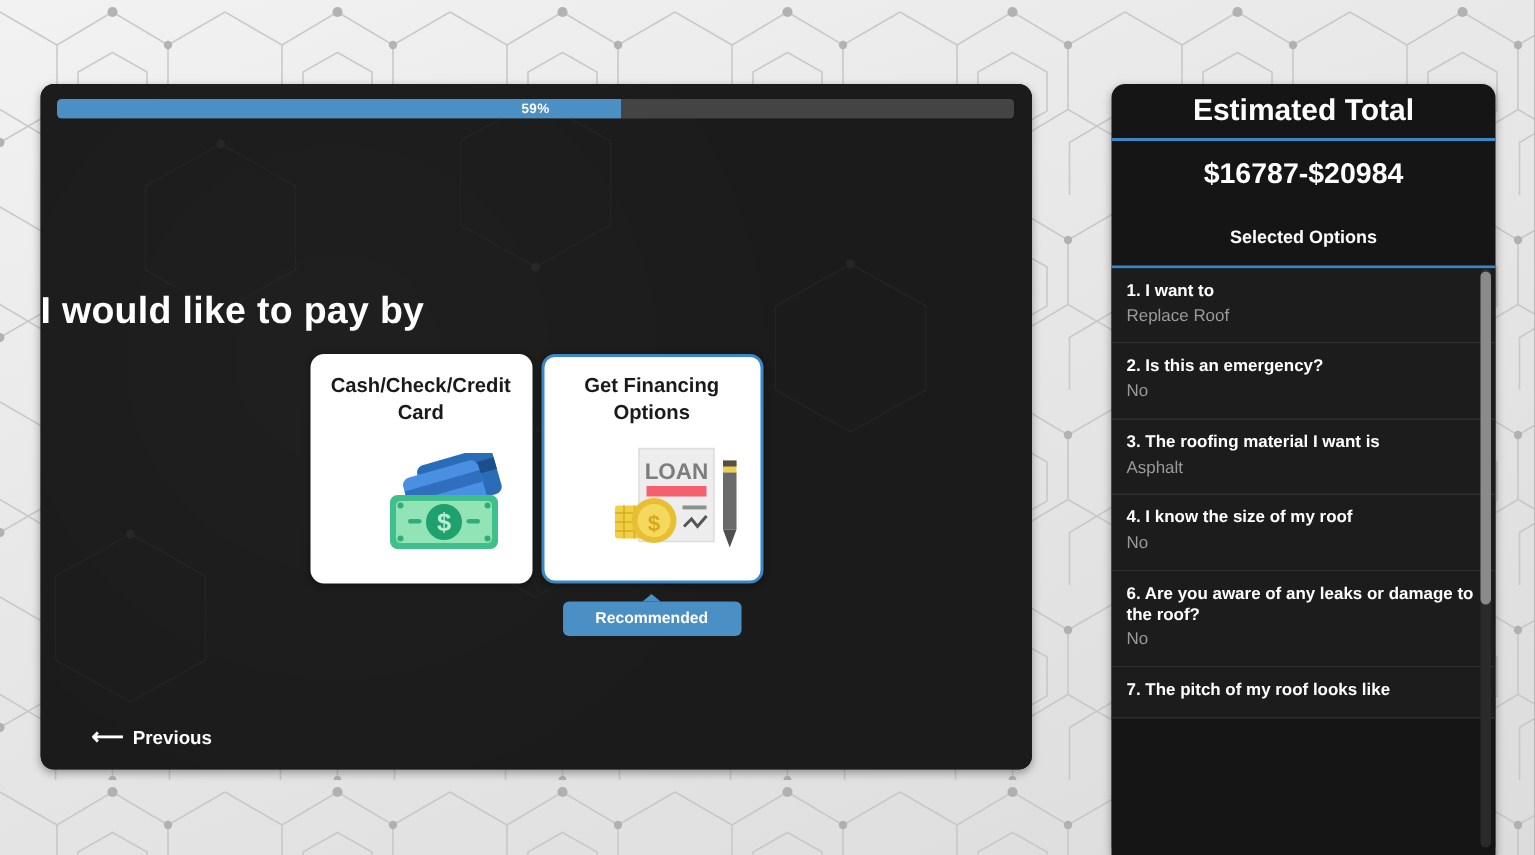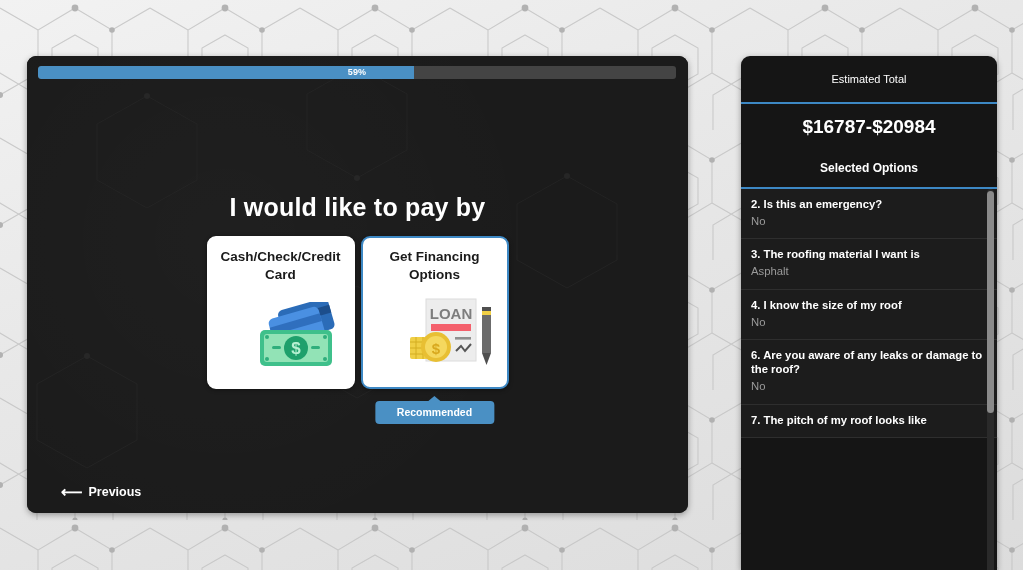--- a/index.html
+++ b/index.html
@@ -75,21 +75,21 @@
     font-weight: bold;
     color: #ffffff;
     letter-spacing: .2px;
   }
 
   
   #question-title {
     position: absolute;
     left: 0; top: 137px;
     width: 661px;
-    text-align: center;
+    text-align: left;
     color: #ffffff;
     font-size: 25px;
     font-weight: bold;
     letter-spacing: .2px;
   }
 
   
   #options-row {
     position: absolute;
     left: 0;
@@ -178,27 +178,27 @@
     top: 56px;
     width: 256px;
     height: 514px;
     background: #151515;
     border-radius: 9px 9px 0 0;
     z-index: 2;
     overflow: hidden;
     box-shadow: 0 2px 6px rgba(0,0,0,0.35);
   }
   #sidebar-total-header {
-    height: 48px;
+    height: 38px;
     display: flex;
     align-items: center;
     justify-content: center;
     color: #ffffff;
-    font-size: 11px;
-    font-weight: normal;
+    font-size: 20px;
+    font-weight: bold;
     border-bottom: 2px solid #3d88c4;
   }
   #sidebar-total-amount {
     height: 45px;
     display: flex;
     align-items: center;
     justify-content: center;
     color: #ffffff;
     font-size: 19px;
     font-weight: bold;
@@ -391,20 +391,24 @@
 <div id="sidebar">
 
   <div id="sidebar-total-header">Estimated Total</div>
 
   <div id="sidebar-total-amount">$16787-$20984</div>
 
   <div id="sidebar-options-header">Selected Options</div>
 
   <div id="options-list">
 
+    <div class="option-item">
+      <div class="oi-q">1. I want to</div>
+      <div class="oi-a">Replace Roof</div>
+    </div>
 
     <div class="option-item">
       <div class="oi-q">2. Is this an emergency?</div>
       <div class="oi-a">No</div>
     </div>
 
     <div class="option-item">
       <div class="oi-q">3. The roofing material I want is</div>
       <div class="oi-a">Asphalt</div>
     </div>

